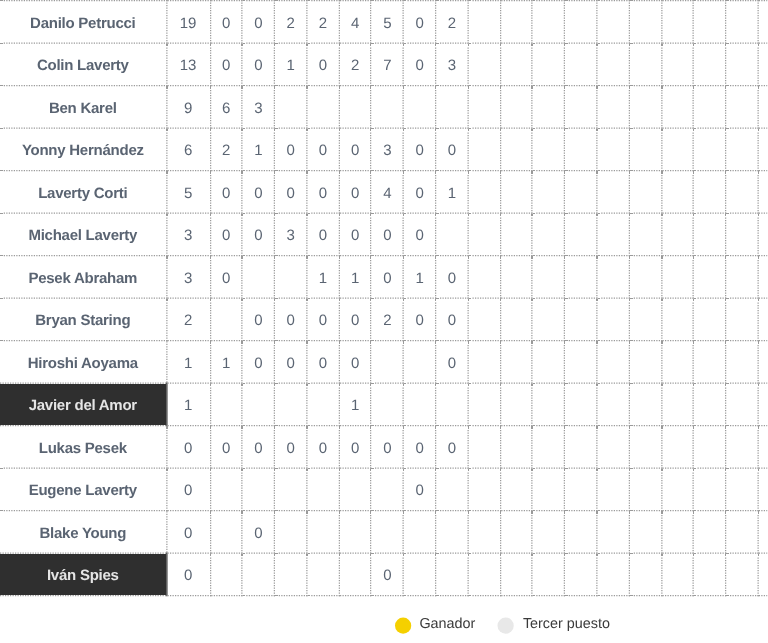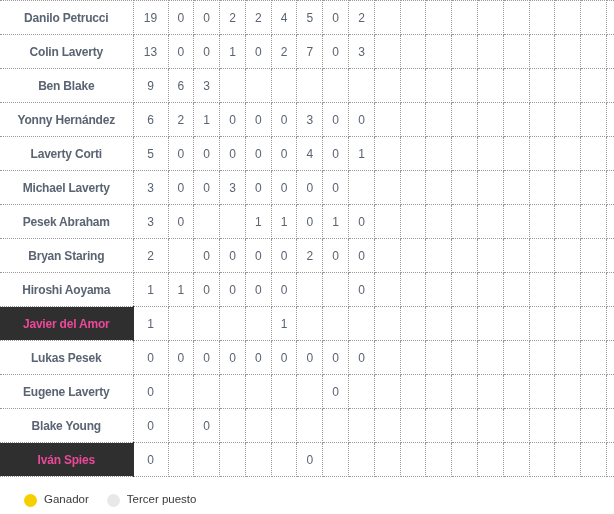--- a/index.html
+++ b/index.html
@@ -63,21 +63,21 @@
     color: #444444;
     border-right: 1px solid #cfcfcf;
     border-bottom: 1px dotted #9a9a9a;
     letter-spacing: -0.2px;
     white-space: nowrap;
     overflow: hidden;
   }
 
   tr.highlight td.name-cell {
     background: #2f2f2f;
-    color: #ec4899;
+    color: #e5e5e5;
     border-right: 1px solid #2f2f2f;
   }
 
   td.total-cell {
     background: #ececec;
     color: #5a6472;
     font-size: 12px;
     border-right: 1px dotted #9a9a9a;
   }
 
@@ -91,20 +91,21 @@
     left: 0;
     top: 486px;
     width: 506px;
     height: 28px;
     display: flex;
     align-items: center;
     padding-left: 24px;
     box-sizing: border-box;
     font-size: 11.5px;
     color: #3a3a3a;
+    justify-content: flex-end;
   }
   .legend-item {
     display: flex;
     align-items: center;
     margin-right: 18px;
   }
   .legend-dot {
     width: 13px;
     height: 13px;
     border-radius: 50%;
@@ -184,21 +185,21 @@
           <td class="race-cell"></td>
           <td class="race-cell"></td>
           <td class="race-cell"></td>
           <td class="race-cell"></td>
           <td class="race-cell"></td>
           <td class="race-cell"></td>
           <td class="race-cell"></td>
           <td class="race-cell last-col"></td>
         </tr>
         <tr>
-          <td class="name-cell">Ben Blake</td>
+          <td class="name-cell">Ben Karel</td>
           <td class="total-cell">9</td>
           <td class="race-cell">6</td>
           <td class="race-cell">3</td>
           <td class="race-cell"></td>
           <td class="race-cell"></td>
           <td class="race-cell"></td>
           <td class="race-cell"></td>
           <td class="race-cell"></td>
           <td class="race-cell"></td>
           <td class="race-cell"></td>

